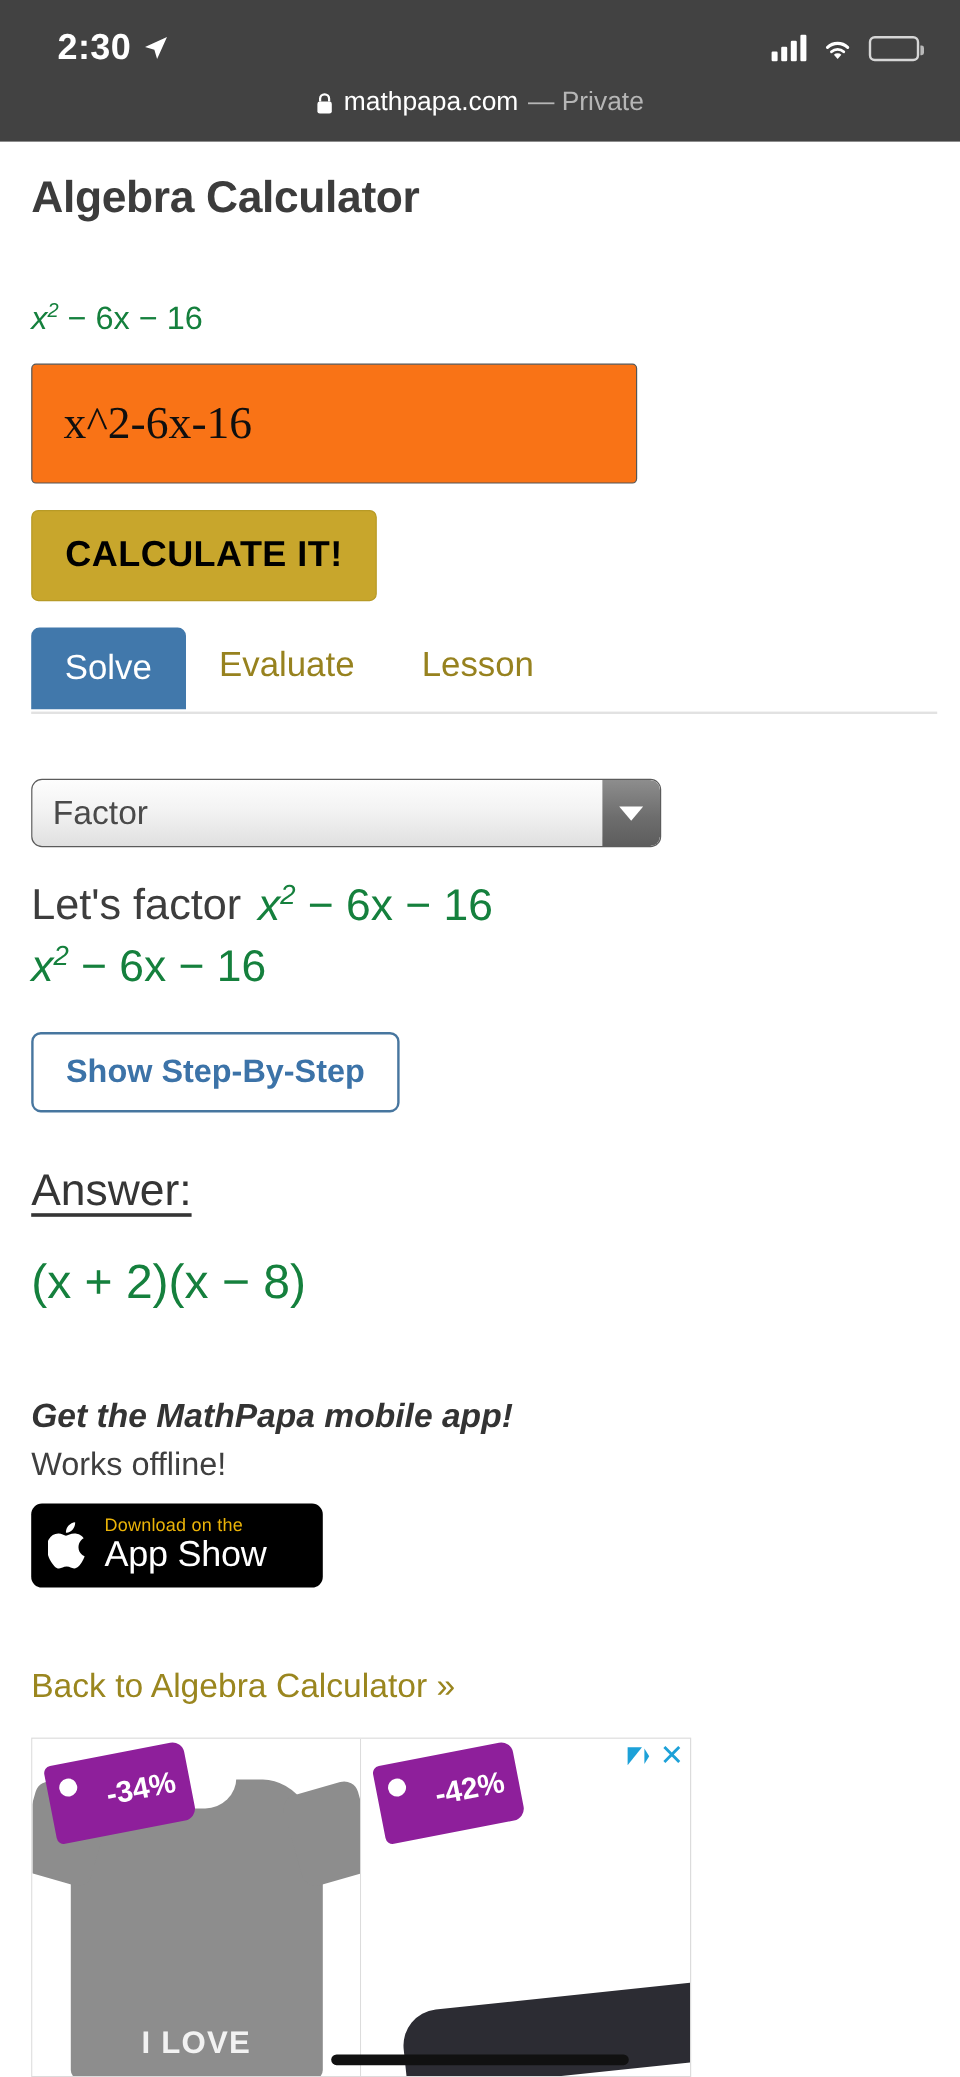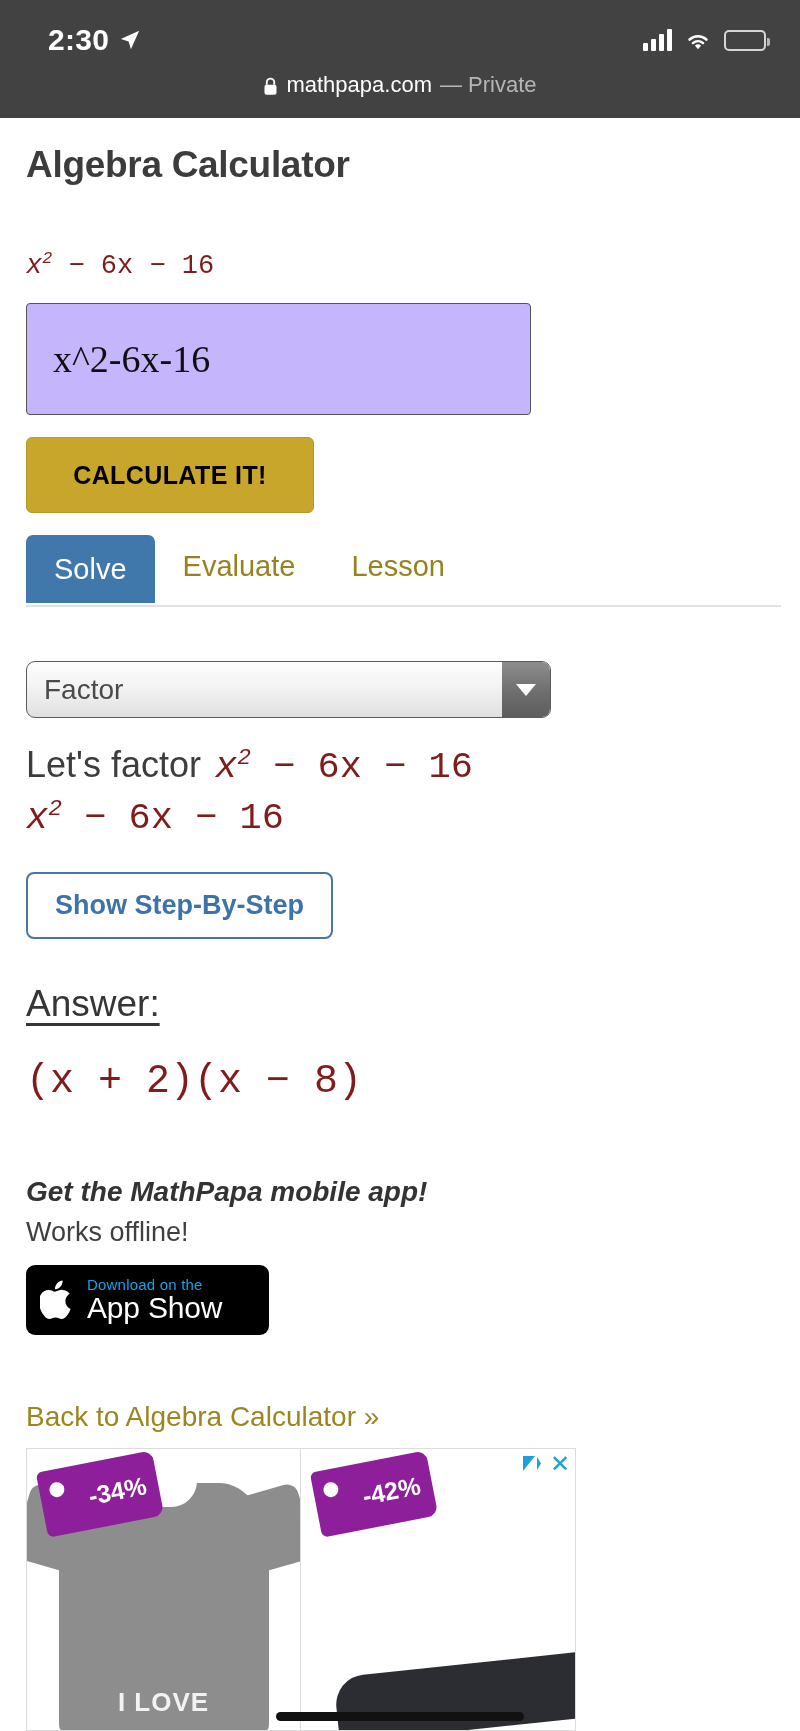--- a/index.html
+++ b/index.html
@@ -86,61 +86,61 @@
   .page-title {
     font-size: 37px;
     color: #3c3c3c;
     font-weight: 700;
     letter-spacing: -0.3px;
     margin-top: 26px;
   }
 
   
   .mathjax {
-    font-family: Liberation Mono, monospace;
-    color: #7f1d1d;
+    font-family: Liberation Sans, sans-serif;
+    color: #15803d;
     white-space: nowrap;
   }
   .mathjax i { font-style: italic; }
   .mathjax sup {
     font-size: 0.62em;
     vertical-align: super;
     font-style: italic;
   }
   .math-small { font-size: 27px; }
   .math-mid   { font-size: 37px; }
   .math-big   { font-size: 40px; }
 
   .expr-echo { margin-top: 63px; }
 
   .calc-input {
     margin-top: 22px;
     width: 505px;
-    height: 112px;
+    height: 100px;
     border: 1px solid #555;
     border-radius: 4px;
-    background: #c4b5fd;
+    background: #f97316;
     font-family: "Liberation Serif", "DejaVu Serif", serif;
     font-size: 38px;
     color: #0f0f0f;
     padding: 0 0 0 26px;
     line-height: 128px;
     outline: none;
   }
 
   .calc-btn {
     display: block;
     margin-top: 22px;
     width: 288px;
     height: 76px;
     background: #c8a62c;
     border: 1px solid #b79a26;
     border-radius: 6px;
     color: #000;
-    font-size: 25px;
+    font-size: 30px;
     font-weight: bold;
     letter-spacing: 0.4px;
     cursor: pointer;
     font-family: "Liberation Sans", sans-serif;
   }
 
   
   .tabs {
     margin-top: 22px;
     width: 755px;
@@ -252,21 +252,21 @@
     background: #000000;
     border-radius: 9px;
     display: flex;
     align-items: center;
     padding-left: 14px;
     gap: 11px;
   }
   .apple-logo { width: 36px; height: 44px; display:block; }
   .badge-text { line-height: 1.05; }
   .badge-small {
-    color: #0ea5e9;
+    color: #eab308;
     font-size: 15px;
     letter-spacing: 0.2px;
     display: block;
   }
   .badge-big {
     color: #fff;
     font-size: 30px;
     font-weight: 500;
     letter-spacing: -0.2px;
     display: block;

